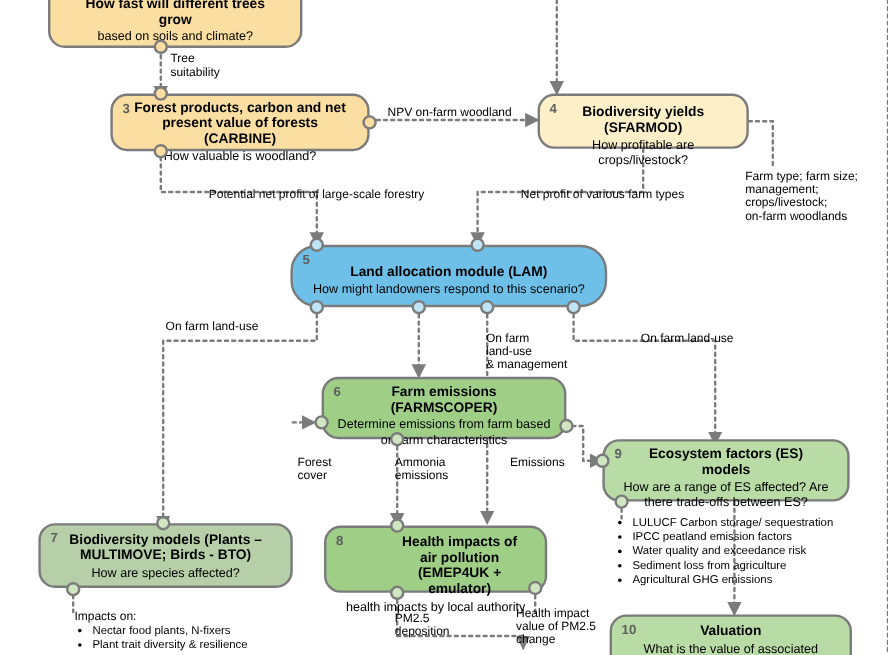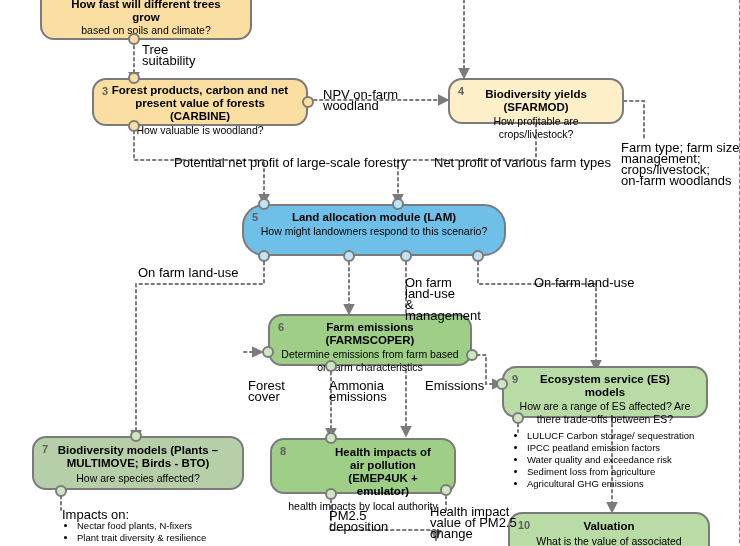--- a/index.html
+++ b/index.html
@@ -42,21 +42,21 @@
   .port{
     position:absolute;width:12px;height:12px;border-radius:50%;
     background:#dcdcdc;border:2px solid #7b7b7b;box-sizing:border-box;
     z-index:4;
   }
   .port.blue{background:#bfe4f6;}
   .port.green{background:#cfe6c0;}
   .port.org{background:#fbdfa2;}
 
   .lbl{
-    position:absolute;font-size:13px;line-height:11px;color:#000;
+    position:absolute;font-size:10px;line-height:11px;color:#000;
     z-index:5;white-space:pre-line;
   }
   .lbl.lft{text-align:left;}
 
   .bullets{
     position:absolute;font-size:9.5px;line-height:12px;color:#000;z-index:5;
   }
   .bullets ul{margin:0;padding-left:11px;list-style:disc;}
   .bullets li{margin:0;padding:0;}
 </style>
@@ -126,42 +126,42 @@
   <div class="port org" style="left:112px;top:120px;"></div>
 
   <div class="node n-yellow" style="left:432px;top:78px;width:176px;height:46px;">
     <div class="num">4</div>
     <div class="title" style="margin-top:8px;">Biodiversity yields (SFARMOD)</div>
     <div class="sub" style="margin-top:1px;">How profitable are crops/livestock?</div>
   </div>
 
   <div class="node n-blue" style="left:226px;top:204px;width:264px;height:52px;border-radius:22px;">
     <div class="num">5</div>
-    <div class="title" style="margin-top:5px;">Land allocation module (LAM)</div>
+    <div class="title" style="margin-top:15px;">Land allocation module (LAM)</div>
     <div class="sub" style="margin-top:1px;">How might landowners respond to this scenario?</div>
   </div>
   <div class="port blue" style="left:242px;top:198px;"></div>
   <div class="port blue" style="left:376px;top:198px;"></div>
   <div class="port blue" style="left:242px;top:250px;"></div>
   <div class="port blue" style="left:327px;top:250px;"></div>
   <div class="port blue" style="left:384px;top:250px;"></div>
   <div class="port blue" style="left:456px;top:250px;"></div>
 
   <div class="node n-green" style="left:252px;top:314px;width:204px;height:52px;">
     <div class="num">6</div>
     <div class="title" style="margin-top:5px;">Farm emissions (FARMSCOPER)</div>
     <div class="sub" style="margin-top:1px;">Determine emissions from farm based on farm characteristics</div>
   </div>
   <div class="port green" style="left:246px;top:346px;"></div>
   <div class="port green" style="left:309px;top:360px;"></div>
   <div class="port green" style="left:450px;top:349px;"></div>
 
   <div class="node n-greenlt" style="left:486px;top:366px;width:206px;height:52px;">
     <div class="num">9</div>
-    <div class="title" style="margin-top:5px;">Ecosystem service (ES) models</div>
+    <div class="title" style="margin-top:5px;">Ecosystem factors (ES) models</div>
     <div class="sub" style="margin-top:1px;">How are a range of ES affected? Are there trade-offs between ES?</div>
   </div>
   <div class="port green" style="left:480px;top:378px;"></div>
   <div class="port green" style="left:496px;top:412px;"></div>
 
   <div class="node n-greengray" style="left:16px;top:436px;width:212px;height:54px;">
     <div class="num">7</div>
     <div class="title" style="margin-top:6px;">Biodiversity models (Plants – MULTIMOVE; Birds - BTO)</div>
     <div class="sub" style="margin-top:2px;">How are species affected?</div>
   </div>

